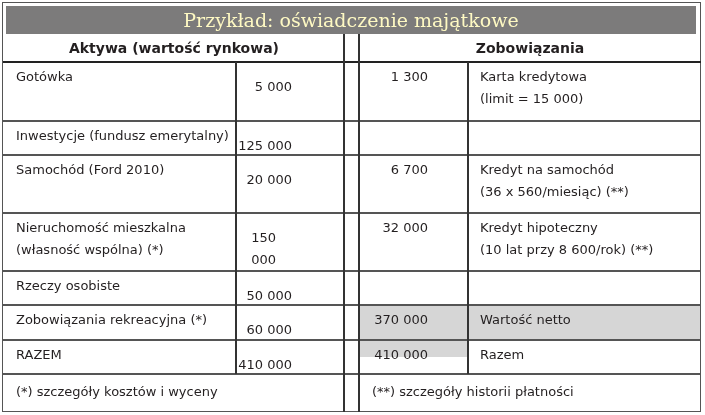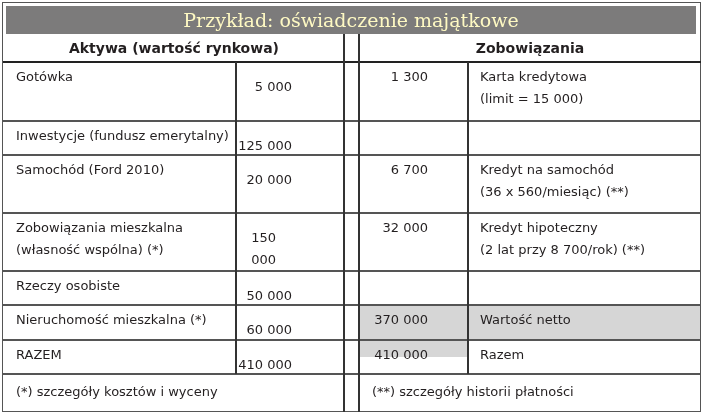--- a/index.html
+++ b/index.html
@@ -38,32 +38,32 @@
   <div>Inwestycje (fundusz emerytalny)</div>
 </div>
 <div class="cell val" style="left:236px; top:121px; width:108px; height:34px;">125 000</div>
 
 <div class="cell lbl" style="left:4px; top:155px; width:232px; height:58px;">
   <div>Samochód (Ford 2010)</div>
 </div>
 <div class="cell val" style="left:236px; top:155px; width:108px; height:58px;">20 000</div>
 
 <div class="cell lbl" style="left:4px; top:213px; width:232px; height:58px;">
-  <div>Zobowiązania mieszkalna</div>
+  <div>Nieruchomość mieszkalna</div>
   <div>(własność wspólna) (*)</div>
 </div>
 <div class="cell val" style="left:236px; top:213px; width:92px; height:58px;">150 000</div>
 
 <div class="cell lbl" style="left:4px; top:271px; width:232px; height:34px;">
   <div>Rzeczy osobiste</div>
 </div>
 <div class="cell val" style="left:236px; top:271px; width:108px; height:34px;">50 000</div>
 
 <div class="cell lbl" style="left:4px; top:305px; width:232px; height:35px;">
-  <div>Nieruchomość mieszkalna (*)</div>
+  <div>Zobowiązania rekreacyjna (*)</div>
 </div>
 <div class="cell val" style="left:236px; top:305px; width:108px; height:35px;">60 000</div>
 
 <div class="cell lbl" style="left:4px; top:340px; width:232px; height:34px;">
   <div>RAZEM</div>
 </div>
 <div class="cell val" style="left:236px; top:340px; width:108px; height:34px;">410 000</div>
 
 <div class="cell lbl" style="left:4px; top:374px; width:340px; height:38px; padding-top:7px;">(*) szczegóły kosztów i wyceny</div>
 
@@ -78,21 +78,21 @@
 
 <div class="cell rval" style="left:360px; top:155px; width:108px; height:58px;">6 700</div>
 <div class="cell lbl" style="left:468px; top:155px; width:232px; height:58px;">
   <div>Kredyt na samochód</div>
   <div>(36 x 560/miesiąc) (**)</div>
 </div>
 
 <div class="cell rval" style="left:360px; top:213px; width:108px; height:58px;">32 000</div>
 <div class="cell lbl" style="left:468px; top:213px; width:232px; height:58px;">
   <div>Kredyt hipoteczny</div>
-  <div>(2 lat przy 8 700/rok) (**)</div>
+  <div>(10 lat przy 8 600/rok) (**)</div>
 </div>
 
 <div class="cell rval" style="left:360px; top:271px; width:108px; height:34px;"></div>
 <div class="cell lbl" style="left:468px; top:271px; width:232px; height:34px;"></div>
 
 <div class="cell rval gray" style="left:360px; top:305px; width:108px; height:52px;">370 000</div>
 <div class="cell lbl gray" style="left:468px; top:305px; width:232px; height:35px;">Wartość netto</div>
 
 <div class="cell rval" style="left:360px; top:340px; width:108px; height:34px;">410 000</div>
 <div class="cell lbl" style="left:468px; top:340px; width:232px; height:34px;">Razem</div>

